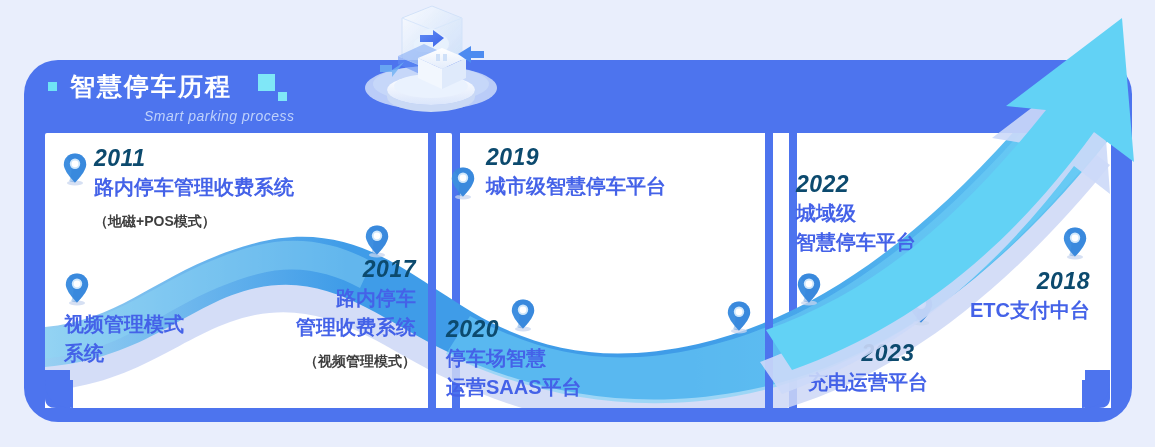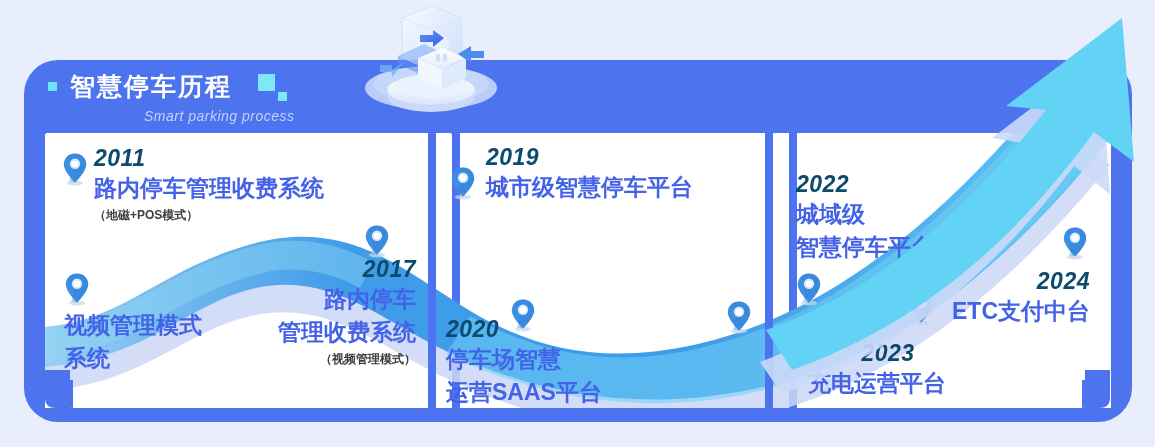--- a/index.html
+++ b/index.html
@@ -44,26 +44,26 @@
   .deco-sq-a{position:absolute;left:258px;top:74px;width:17px;height:17px;background:#7fe7f7;z-index:24;}
   .deco-sq-b{position:absolute;left:278px;top:92px;width:9px;height:9px;background:#7fe7f7;z-index:24;}
 
   
   .ms{position:absolute;z-index:20;}
   .ms .year{
     font-size:23px;font-style:italic;font-weight:bold;color:#0c4a6e;
     line-height:1.15;white-space:nowrap;letter-spacing:.5px;
   }
   .ms .name{
-    font-size:23px;font-weight:bold;color:#4462e8;
+    font-size:20px;font-weight:bold;color:#4462e8;
     line-height:1.3;white-space:nowrap;margin-top:3px;
   }
   .ms .sub{
-    font-size:12px;font-weight:bold;color:#3e3e3e;
-    line-height:1.3;white-space:nowrap;margin-top:4px;
+    font-size:14px;font-weight:bold;color:#3e3e3e;
+    line-height:1.3;white-space:nowrap;margin-top:12px;
   }
   .ms.right{text-align:right;}
   .ms.right .year,.ms.right .name,.ms.right .sub{text-align:right;}
 
   
   .pin{position:absolute;z-index:21;width:26px;height:34px;}
   .pin svg{display:block;}
 
   
   svg.layer{position:absolute;left:0;top:0;width:1155px;height:447px;pointer-events:none;}
@@ -297,21 +297,21 @@
   <div class="pin" style="left:1062px;top:226px">
     <svg width="26" height="34" viewBox="0 0 26 34">
       <ellipse cx="13" cy="31" rx="8" ry="2.6" fill="#c8d6ef" opacity=".75"></ellipse>
       <path d="M13 1.5 C6.6 1.5 1.8 6.3 1.8 12.4 C1.8 19.6 13 30.5 13 30.5 C13 30.5 24.2 19.6 24.2 12.4 C24.2 6.3 19.4 1.5 13 1.5 Z" fill="#3f8fe0"></path>
       <path d="M13 1.5 C9.5 1.5 6.4 3 4.4 5.4 C7 8 9.6 13 9.6 18 C9.6 23 8 27 7.2 29 C10 30.3 13 30.5 13 30.5 C13 30.5 24.2 19.6 24.2 12.4 C24.2 6.3 19.4 1.5 13 1.5 Z" fill="#2f7fd6" opacity=".35"></path>
       <circle cx="13" cy="11.8" r="5.2" fill="#cfe7fb"></circle>
       <circle cx="13" cy="11.8" r="3.4" fill="#ffffff"></circle>
     </svg>
   </div>
   <div class="ms right" style="left:910px;top:268px;width:180px">
-    <div class="year">2024</div>
+    <div class="year">2018</div>
     <div class="name">ETC支付中台</div>
   </div>
 
   <svg class="cube3d" viewBox="0 0 146 130">
     <defs>
       <linearGradient id="gPlate" x1="0" y1="0" x2="0" y2="1">
         <stop offset="0" stop-color="#ffffff"></stop>
         <stop offset="1" stop-color="#dbe6fb"></stop>
       </linearGradient>
       <linearGradient id="gGlass" x1="0" y1="0" x2="1" y2="1">

